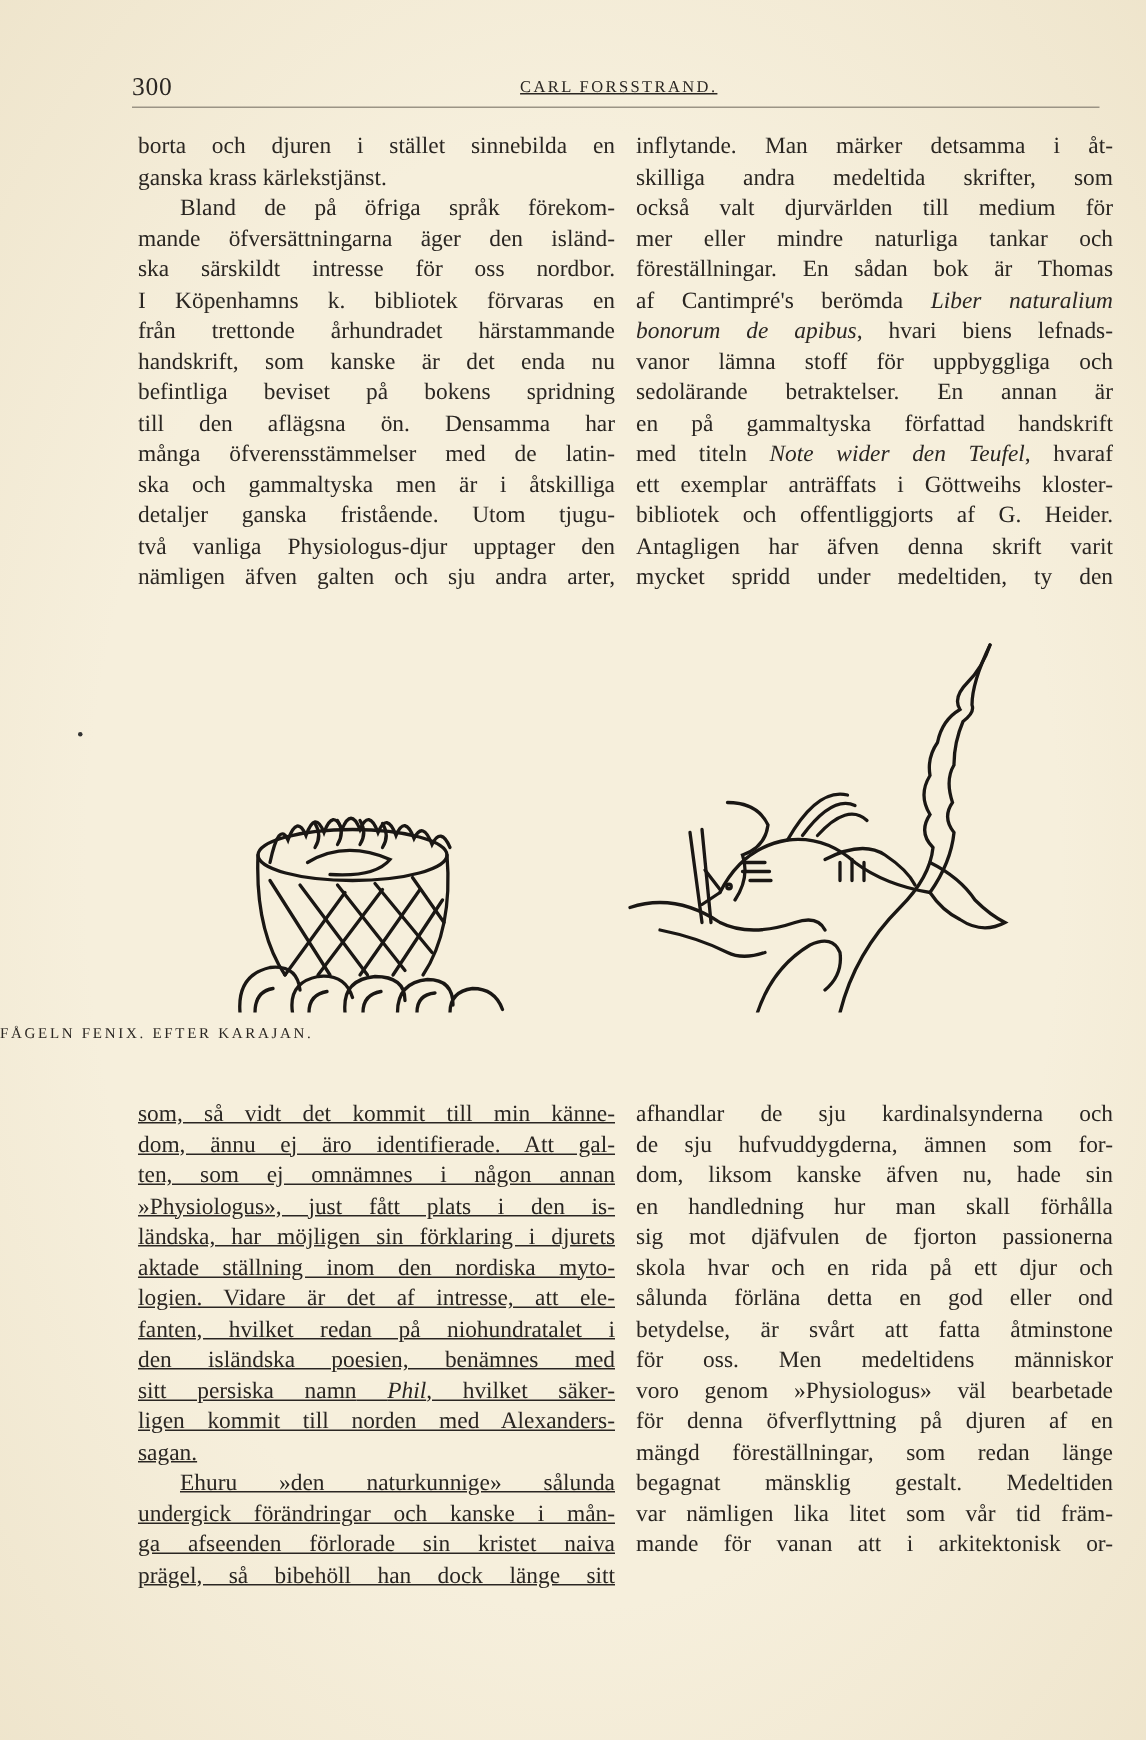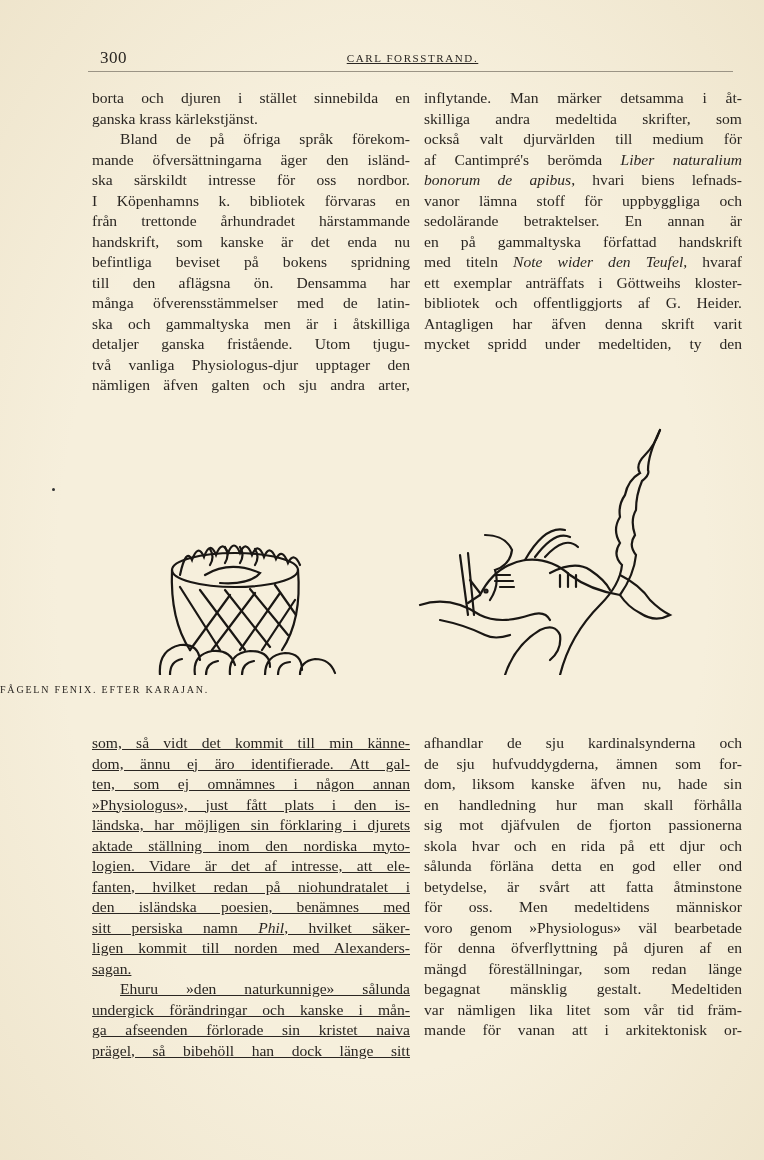--- a/index.html
+++ b/index.html
@@ -12,21 +12,21 @@
   }
   .page-edge {
     position:absolute; inset:0;
     background:radial-gradient(ellipse at center, rgba(250,245,228,0) 60%, rgba(225,210,175,0.35) 100%);
     pointer-events:none;
   }
   .header {
     position:absolute; left:88px; top:48px; width:645px; height:22px;
   }
   .page-number {
-    position:absolute; left:0; top:0; font-size:17px; letter-spacing:0.5px;margin-left:12px;
+    position:absolute; left:0; top:0; font-size:17px; letter-spacing:0.5px;
   }
   .running-head {
     position:absolute; left:4px; right:0; top:4px; text-align:center;
     font-size:11px; letter-spacing:1.6px;text-decoration:underline;
   }
   .header-rule {
     position:absolute; left:88px; top:71px; width:645px; height:1px; background:#9b9485;
   }
   .column {
     position:absolute; width:318px;
@@ -73,20 +73,22 @@
   <span class="line">ska och gammaltyska men är i åtskilliga</span>
   <span class="line">detaljer ganska fristående. Utom tjugu-</span>
   <span class="line">två vanliga Physiologus-djur upptager den</span>
   <span class="line">nämligen äfven galten och sju andra arter,</span>
 </div>
 
 <div class="column col-right-top">
   <span class="line">inflytande. Man märker detsamma i åt-</span>
   <span class="line">skilliga andra medeltida skrifter, som</span>
   <span class="line">också valt djurvärlden till medium för</span>
+  <span class="line">mer eller mindre naturliga tankar och</span>
+  <span class="line">föreställningar. En sådan bok är Thomas</span>
   <span class="line"><span>af Cantimpré's berömda</span> <em>Liber naturalium</em></span>
   <span class="line"><em>bonorum de apibus</em><span>, hvari biens lefnads-</span></span>
   <span class="line">vanor lämna stoff för uppbyggliga och</span>
   <span class="line">sedolärande betraktelser. En annan är</span>
   <span class="line">en på gammaltyska författad handskrift</span>
   <span class="line"><span>med titeln</span> <em>Note wider den Teufel</em><span>, hvaraf</span></span>
   <span class="line">ett exemplar anträffats i Göttweihs kloster-</span>
   <span class="line">bibliotek och offentliggjorts af G. Heider.</span>
   <span class="line">Antagligen har äfven denna skrift varit</span>
   <span class="line">mycket spridd under medeltiden, ty den</span>

